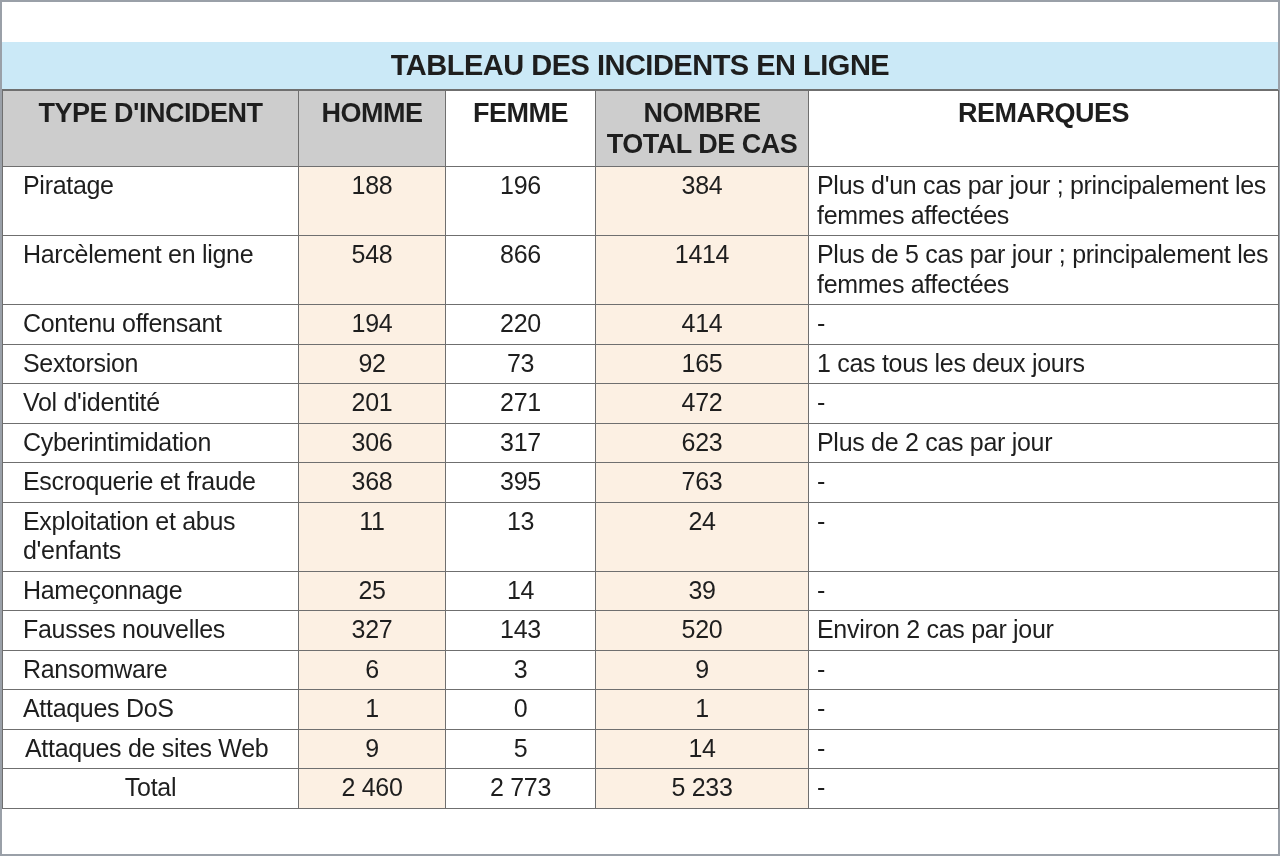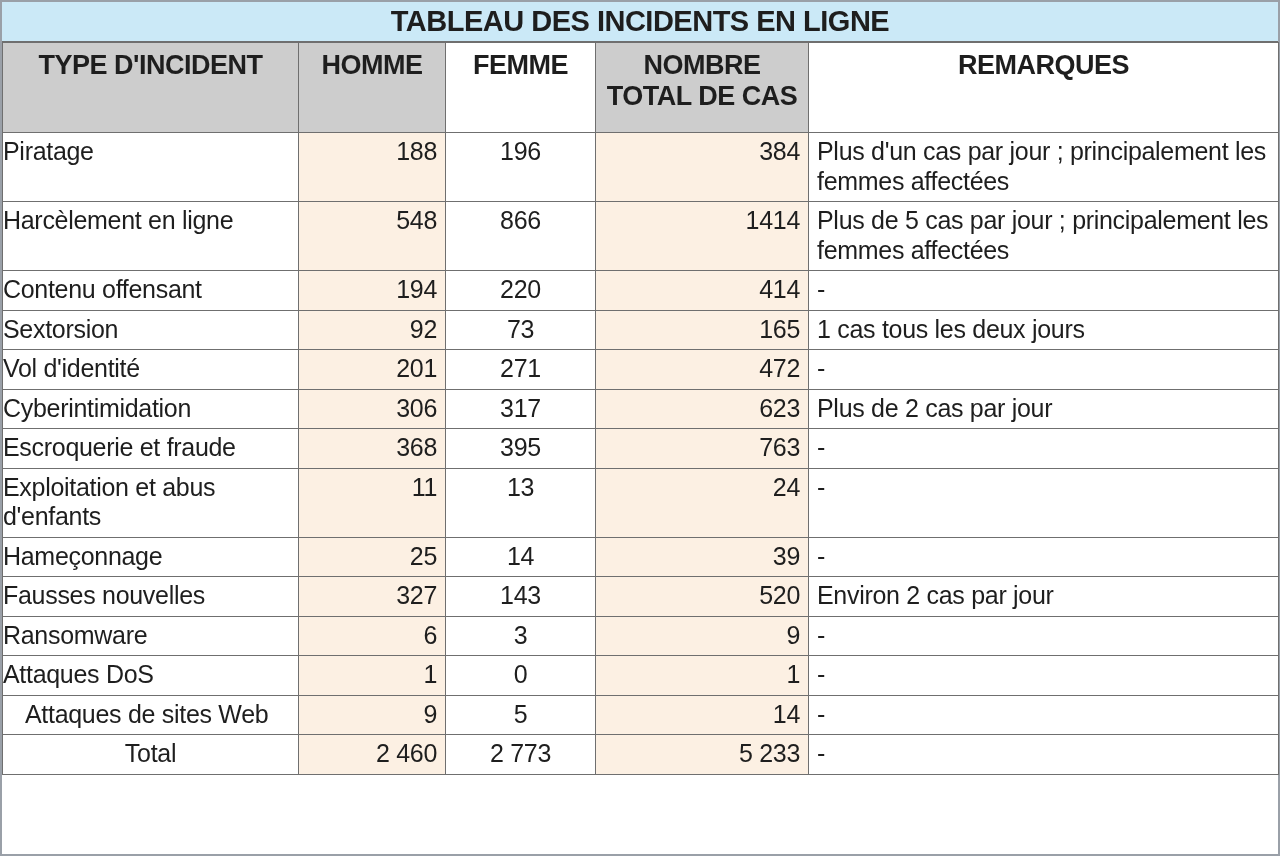--- a/index.html
+++ b/index.html
@@ -12,60 +12,61 @@
   }
   *{box-sizing:border-box;margin:0;padding:0;}
   html,body{width:1280px;height:856px;background:#ffffff;overflow:hidden;}
   body{font-family:"Liberation Sans","DejaVu Sans",sans-serif;color:var(--text);}
   .table-wrap{
     width:1280px;height:856px;
     border:2px solid var(--outer-border);
   }
   .title-bar{
     background:var(--title-bg);
-    height:40px;
+    height:48px;
     display:flex;align-items:center;justify-content:center;
     font-size:29px;font-weight:bold;letter-spacing:-0.5px;
     border-bottom:1px solid var(--border);
+    margin-top:40px;
   }
   table{
     width:100%;
     border-collapse:collapse;
     table-layout:fixed;
   }
   col.c1{width:296px;}
   col.c2{width:147px;}
   col.c3{width:150px;}
   col.c4{width:213px;}
   col.c5{width:470px;}
   th,td{
     border:1px solid var(--border);
     vertical-align:top;
     letter-spacing:-0.3px;
   }
   thead th{
     font-size:27px;font-weight:bold;letter-spacing:-0.5px;
-    padding:7px 6px 20px 6px;
+    padding:7px 6px 6px 6px;
     text-align:center;
     height:75px;
     background:#ffffff;
   }
   thead th.bg-gray{background:var(--header-bg);}
   thead th.th-total{white-space:pre-line;line-height:1.15;}
   tbody td{
     font-size:25px;
     line-height:1.18;
     padding:4px 8px 5px 8px;
     height:37px;
   }
-  td.c-type{text-align:left;padding-left:0;}
+  td.c-type{text-align:left;padding-left:20px;}
   td.c-type.align-indent{padding-left:22px;}
   td.c-type.align-center{text-align:center;padding-left:8px;}
   td.c-num{text-align:center;}
-  td.peach{background:var(--accent-bg);text-align:right;}
+  td.peach{background:var(--accent-bg);}
   td.c-remark{text-align:left;}
 </style>
 </head>
 <body>
 
 <div class="table-wrap">
   <div class="title-bar">TABLEAU DES INCIDENTS EN LIGNE</div>
   <table>
     <colgroup>
       <col class="c1">

